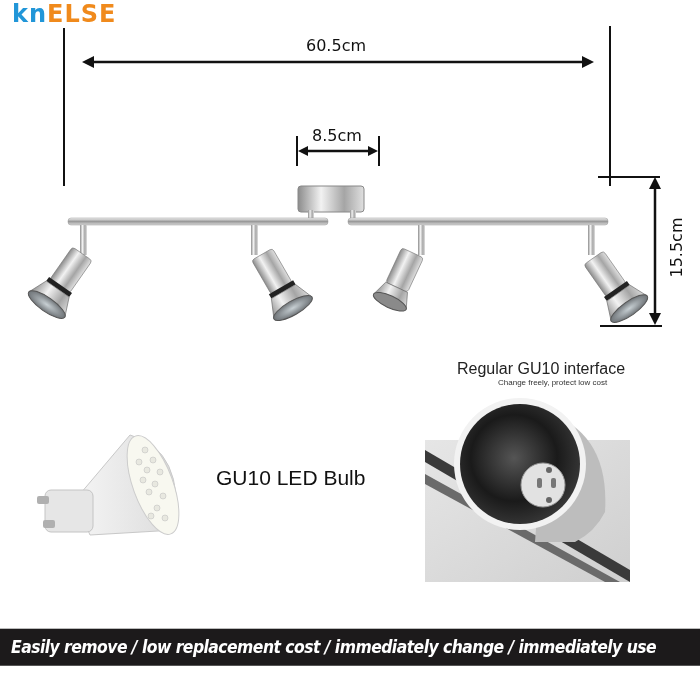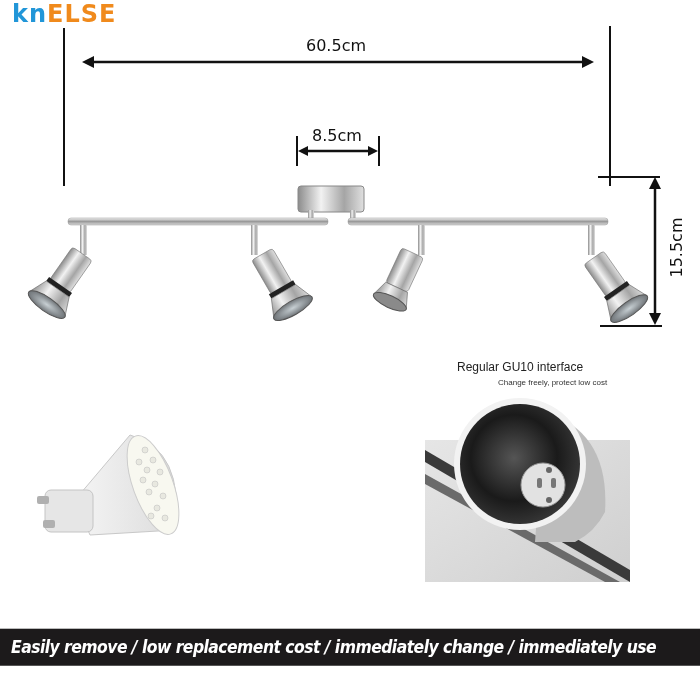--- a/index.html
+++ b/index.html
@@ -4,21 +4,21 @@
 <style>
   html, body { margin:0; padding:0; background:#ffffff; }
   body { width:700px; height:700px; position:relative; overflow:hidden; font-family:"Liberation Sans", sans-serif; }
   .abs { position:absolute; }
   .logo { left:12px; top:0; font-family:"DejaVu Sans", sans-serif; font-weight:bold; font-size:24px; letter-spacing:1px; }
   .logo .p1 { color:#2196d8; }
   .logo .p2 { color:#f08a1c; }
   .dim-text { font-family:"DejaVu Sans", sans-serif; font-size:16px; color:#111; }
   .vline { background:#111; width:2px; }
   .hline { background:#111; height:2px; }
-  .caption1 { font-size:12px; color:#222; }
+  .caption1 { font-size:16px; color:#222; }
   .caption2 { font-size:8px; color:#333;margin-left:36px; }
   .bulb-text { font-size:21px; color:#111; line-height:30px; }
   .banner { left:0; top:628px; width:700px; height:36px; background:#1c1a1b; border-top:1px solid #bbb; border-bottom:1px solid #555; display:flex; align-items:center; }
   .banner span { color:#fff; font-family:"DejaVu Sans", sans-serif; font-style:italic; font-weight:bold; font-size:17px; padding-left:12px; letter-spacing:-0.6px; white-space:nowrap; transform:scaleX(0.92); transform-origin:left center; display:inline-block; }
 </style>
 </head>
 <body>
 
 <div class="abs logo">
   <span class="p1">kn</span><span class="p2">ELSE</span>
@@ -158,17 +158,18 @@
     <circle cx="130" cy="98" r="3"></circle>
       <circle cx="108" cy="60" r="3"></circle>
       <circle cx="116" cy="96" r="3"></circle>
       <circle cx="104" cy="42" r="3"></circle>
   </g>
   <rect x="10" y="70" width="48" height="42" rx="6" fill="#e6e6e6" stroke="#c4c4c4"></rect>
   <rect x="2" y="76" width="12" height="8" rx="2" fill="#b0b0b0"></rect>
   <rect x="8" y="100" width="12" height="8" rx="2" fill="#b0b0b0"></rect>
 </svg>
 <div class="abs bulb-text" style="left:216px;top:463px;">
+  <div>GU10 LED Bulb</div>
 </div>
 
 <div class="abs banner">
   <span>Easily remove / low replacement cost / immediately change / immediately use</span>
 </div>
 
 </body></html>

